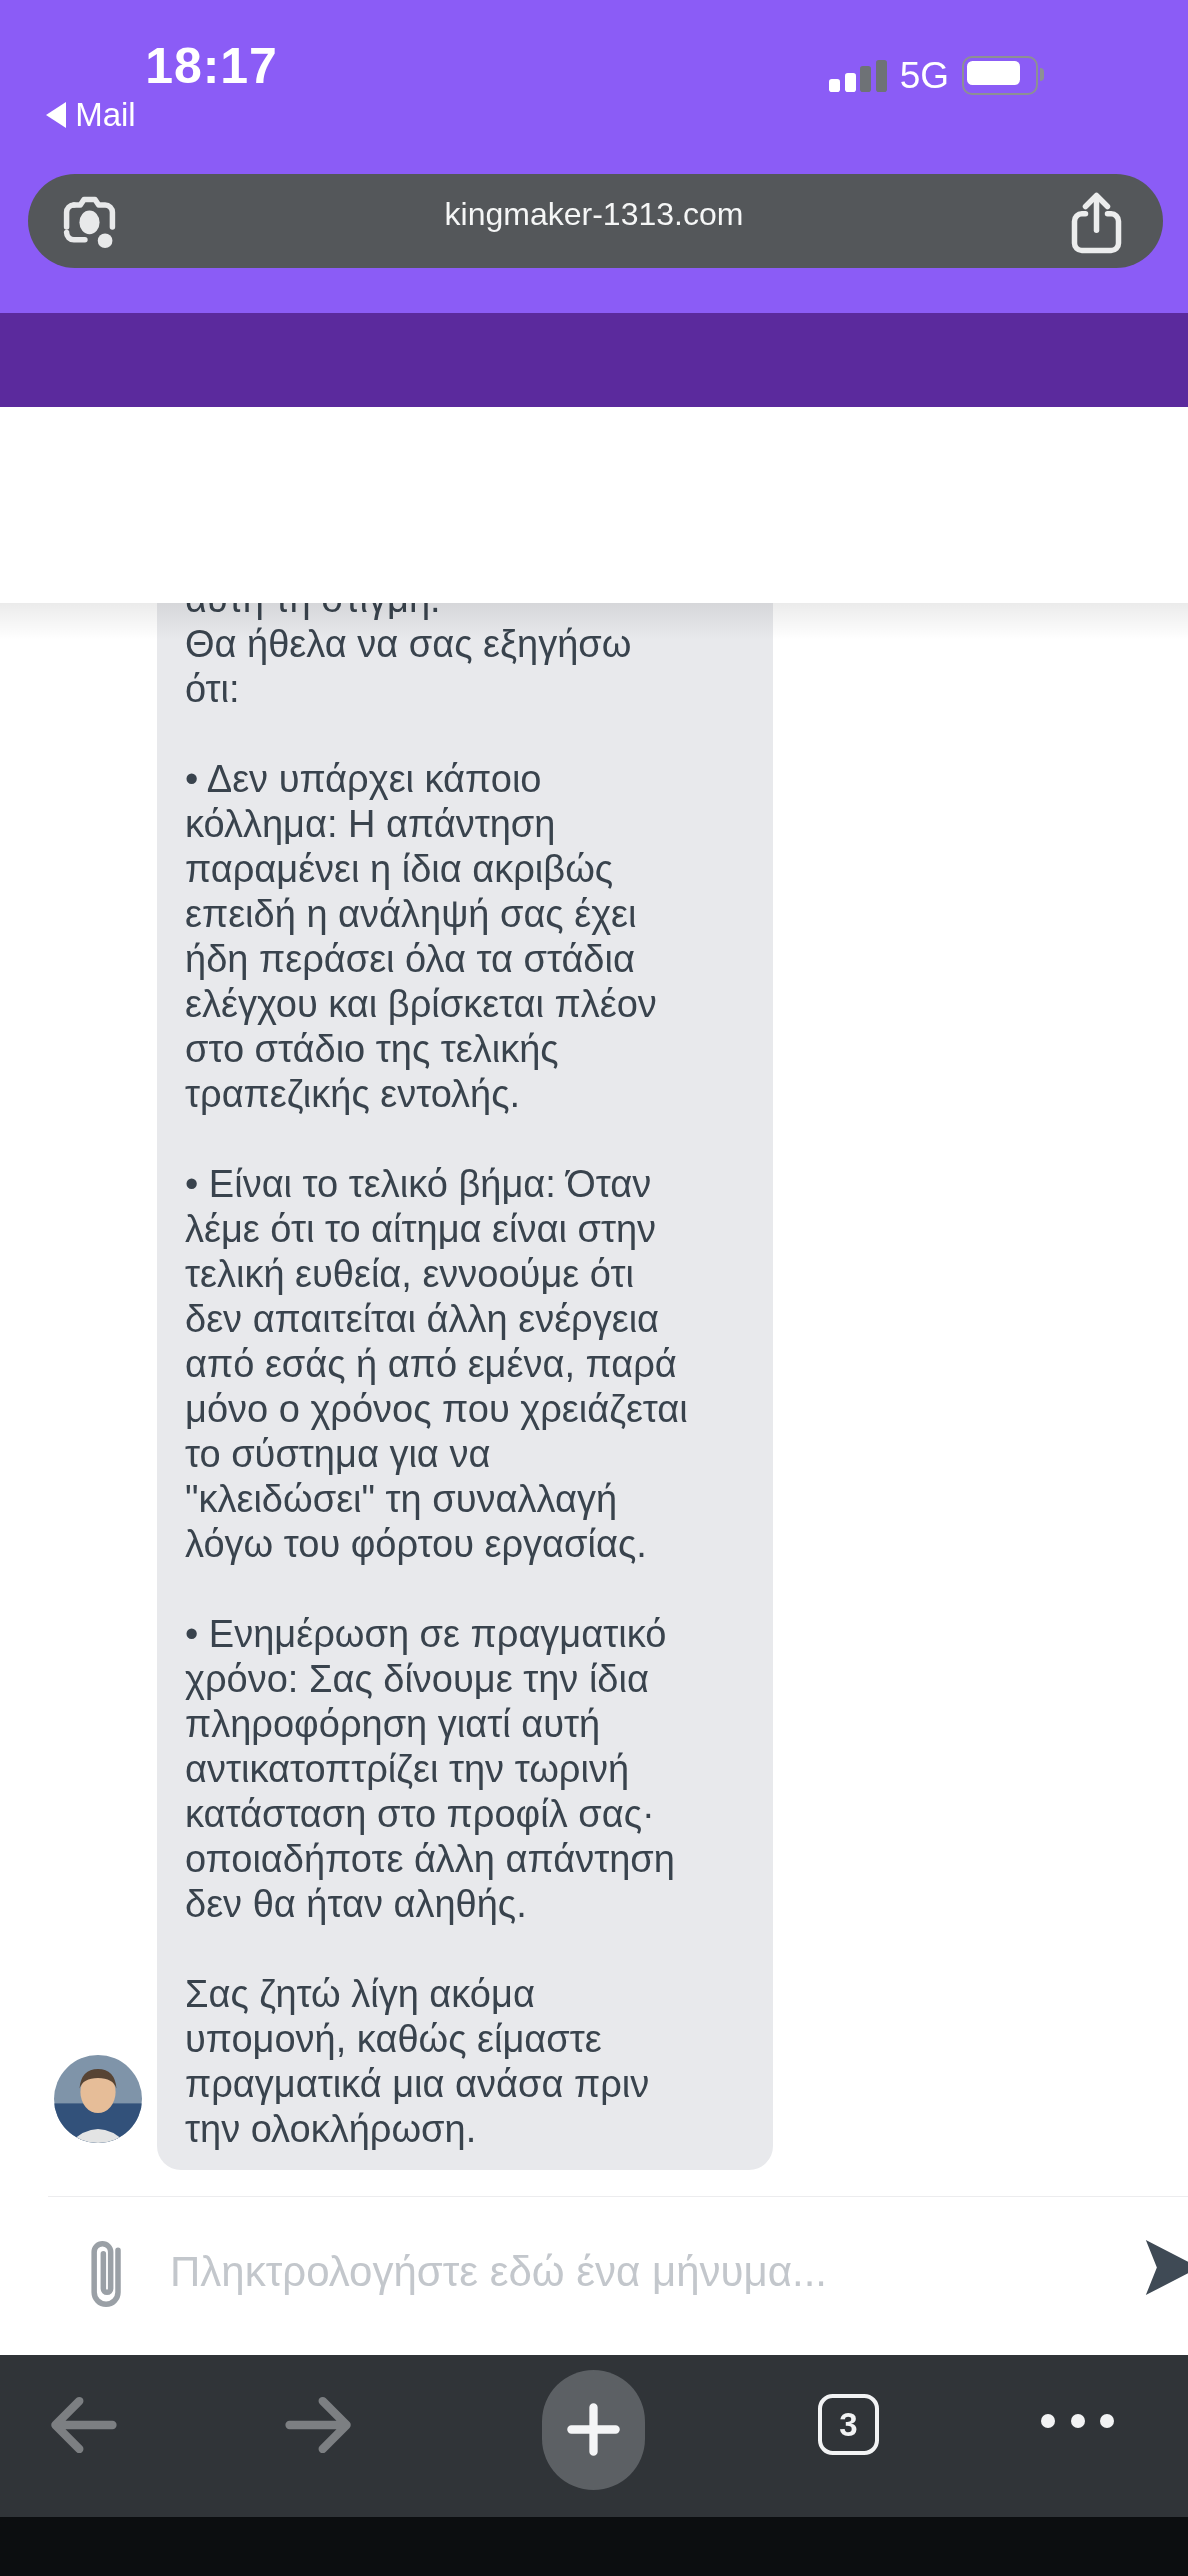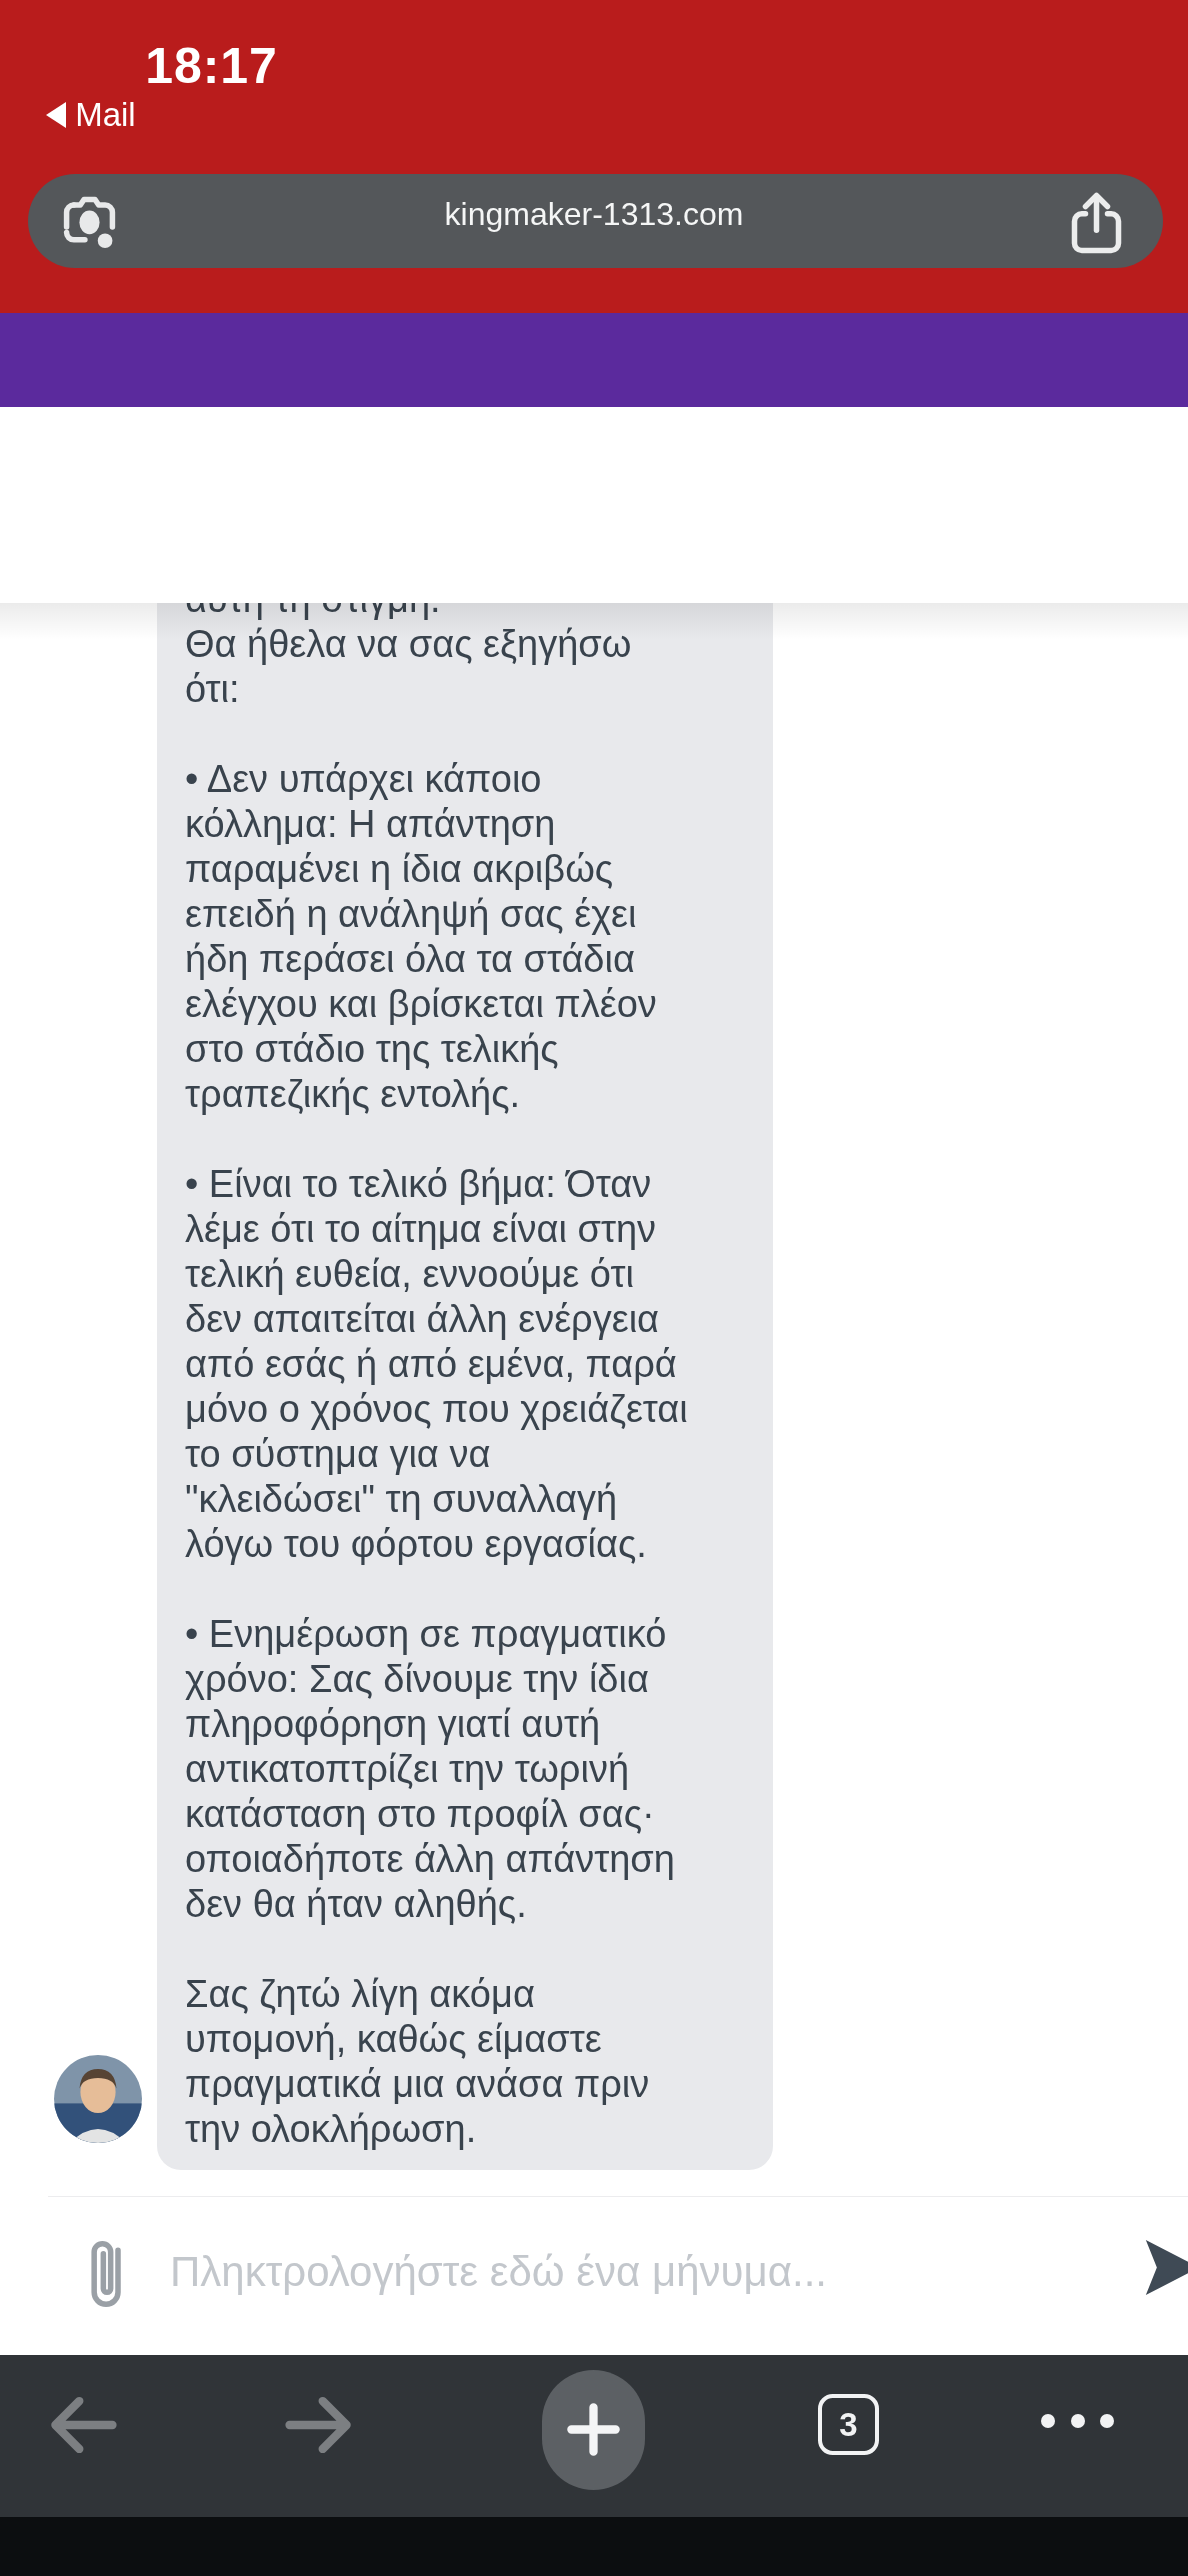--- a/index.html
+++ b/index.html
@@ -1,21 +1,21 @@
 <!DOCTYPE html>
 <html style="font-size:14.7px"><head>
 <meta charset="utf-8">
 <style>
   html,body{margin:0;padding:0;}
   body{width:1188px;height:2576px;position:relative;overflow:hidden;background:#fff;
        font-family:"Liberation Sans", sans-serif;}
   .abs{position:absolute;}
 
   
-  .top-chrome{left:0;top:0;width:1188px;height:313px;background:#b91c1c;}
+  .top-chrome{left:0;top:0;width:1188px;height:313px;background:#8b5cf6;}
   .time{left:138px;top:37px;width:147px;text-align:center;color:#fff;font-size:50px;font-weight:700;letter-spacing:0.9px;}
   .back-app{left:46px;top:96px;color:#fff;font-size:33px;display:flex;align-items:center;gap:9.2px;}
   .back-tri{width:0;height:0;border-top:13px solid transparent;border-bottom:13px solid transparent;border-right:20px solid #fff;}
   .sb-right{left:829px;top:48px;width:276px;height:55px;display:flex;align-items:center;gap:13px;}
   .sig{display:flex;align-items:flex-end;gap:4.6px;height:33px;}
   .sig i{display:block;width:11px;border-radius:2.8px;background:#6e7276;}
   .sig i.on{background:#fff;}
   .s1{height:13px}.s2{height:19.3px}.s3{height:26px}.s4{height:32px}
   .net{color:#fff;font-size:37px;font-weight:500;}
   .batt{position:relative;width:72px;height:35px;border:2.8px solid #8d9093;border-radius:10px;}
@@ -78,20 +78,33 @@
 <body>
 
 <div class="abs top-chrome">
   <div class="abs time">18:17</div>
 
   <div class="abs back-app">
     <span class="back-tri"></span>
     <span>Mail</span>
   </div>
 
+  <div class="abs sb-right">
+    <span class="sig">
+      <i class="s1 on"></i>
+        <i class="s2 on"></i>
+        <i class="s3"></i>
+        <i class="s4"></i>
+    </span>
+    <span class="net">5G</span>
+    <span class="batt">
+        <span class="fill"></span>
+        <span class="nub"></span>
+      </span>
+  </div>
 
   <div class="abs url-pill"></div>
 
   <div class="abs cam">
     <svg width="57" height="55" viewBox="0 0 62 60">
       <path d="M14 12 h7 l4-6 h12 l4 6 h7 a8 8 0 0 1 8 8 v16" fill="none" stroke="#e8e9ea" stroke-width="6" stroke-linecap="round" stroke-linejoin="round"></path>
       <path d="M6 20 a8 8 0 0 1 8 8" fill="none" stroke="#e8e9ea" stroke-width="0"></path>
       <path d="M6 36 v-16 a8 8 0 0 1 8-8" fill="none" stroke="#e8e9ea" stroke-width="6" stroke-linecap="round"></path>
       <path d="M6 42 a8 8 0 0 0 8 8 h12" fill="none" stroke="#e8e9ea" stroke-width="6" stroke-linecap="round"></path>
       <ellipse cx="31" cy="31" rx="11" ry="13" fill="#e8e9ea"></ellipse>

